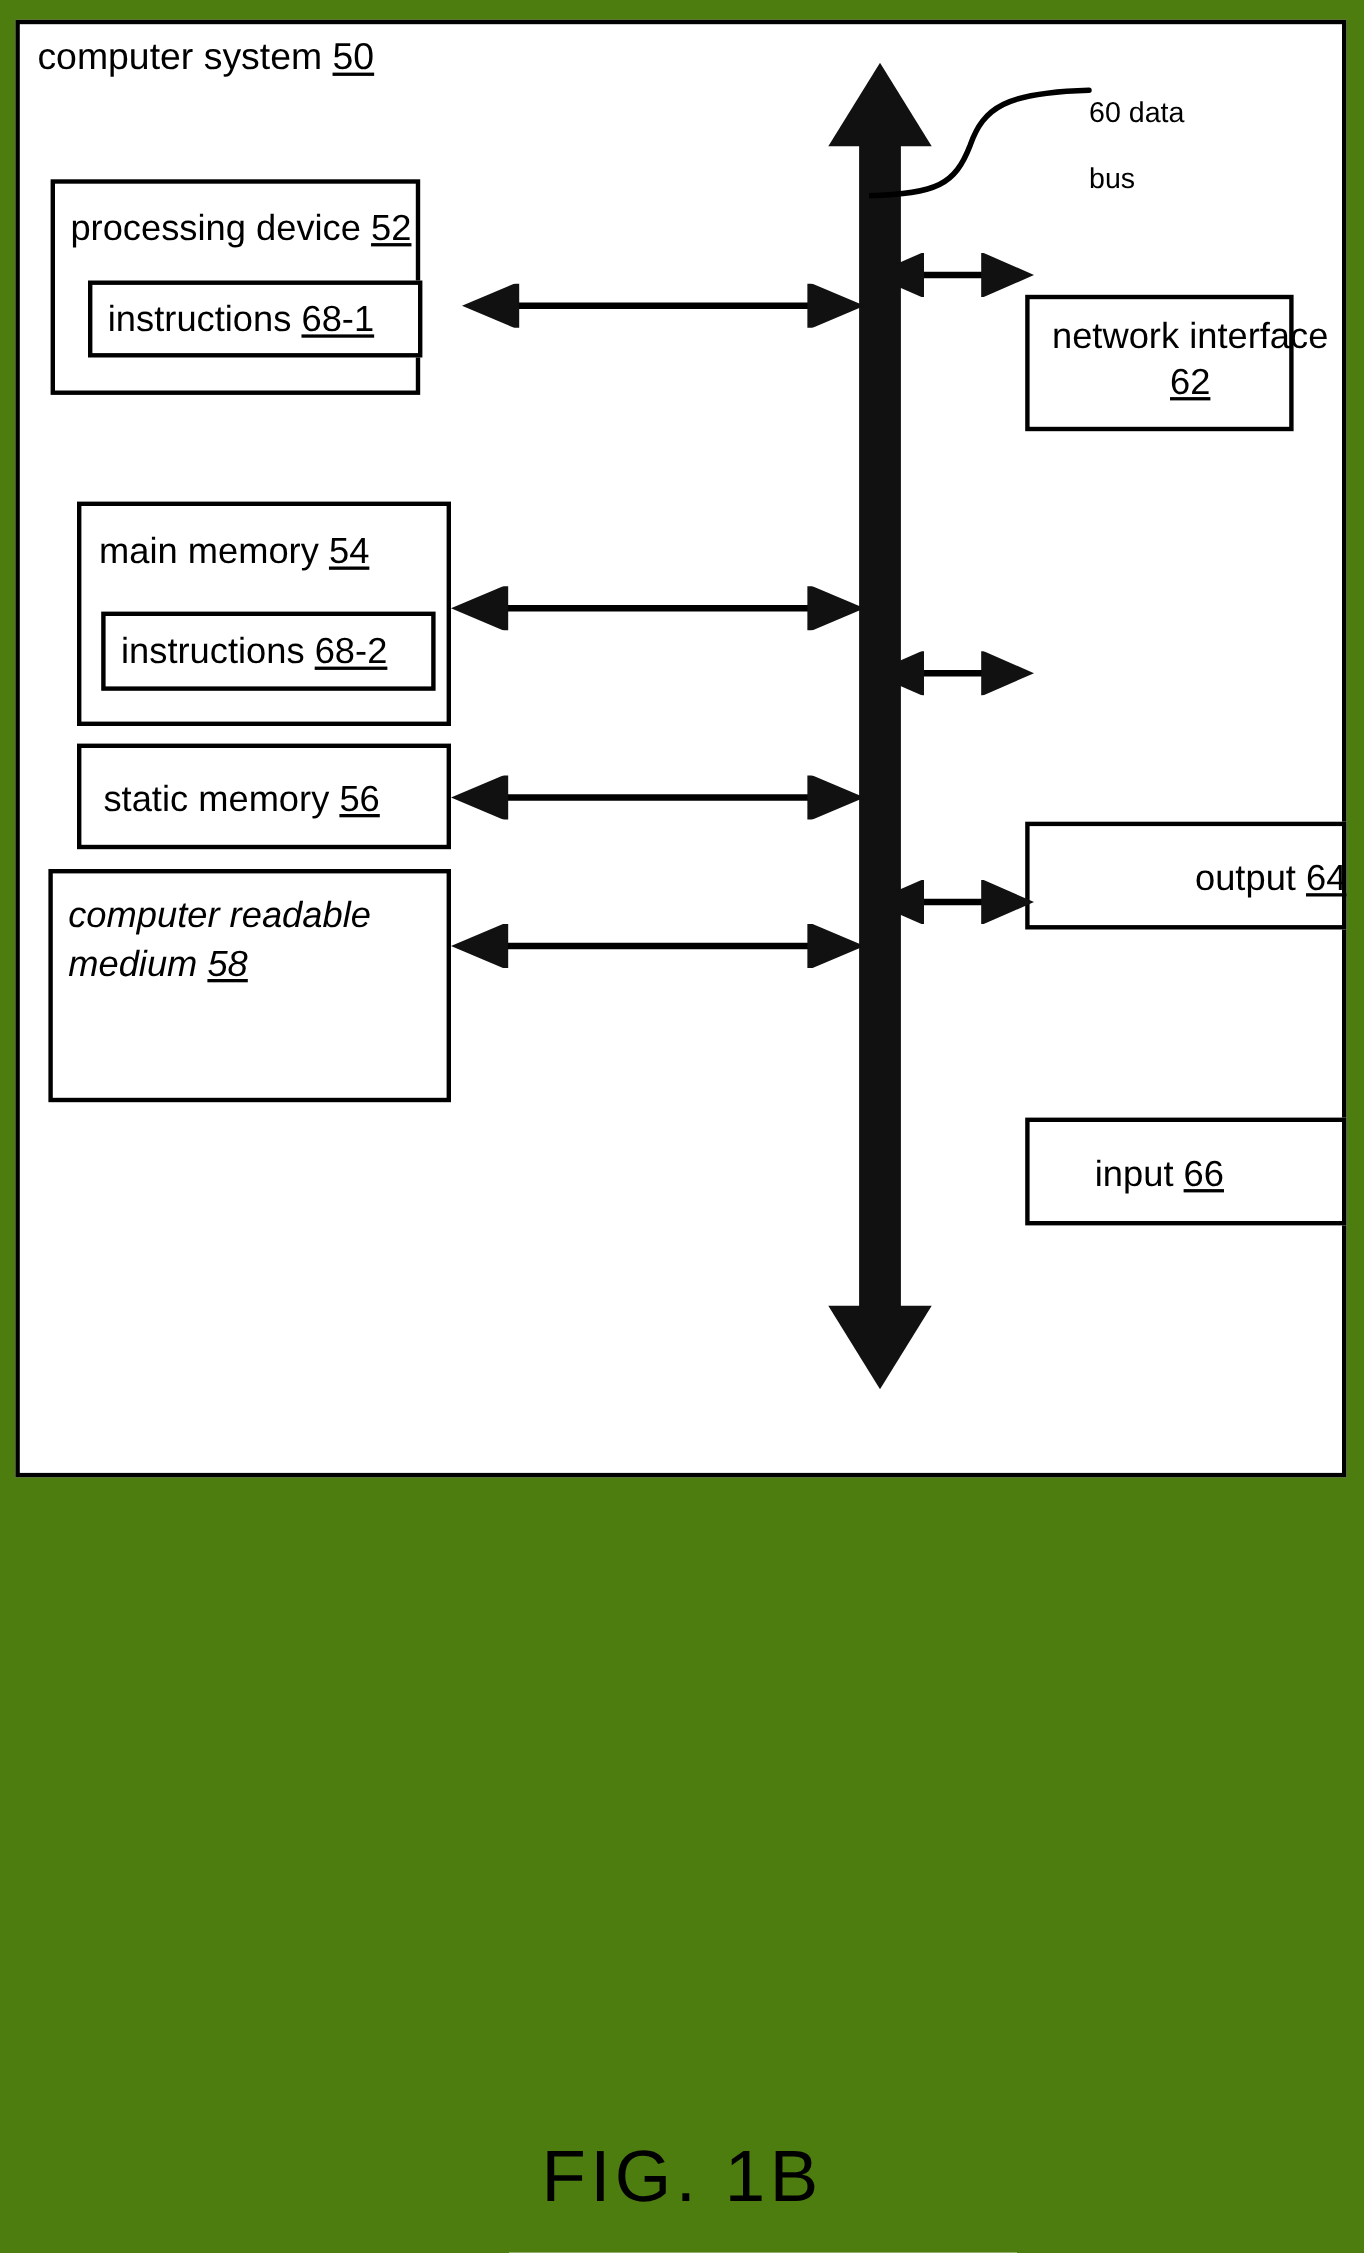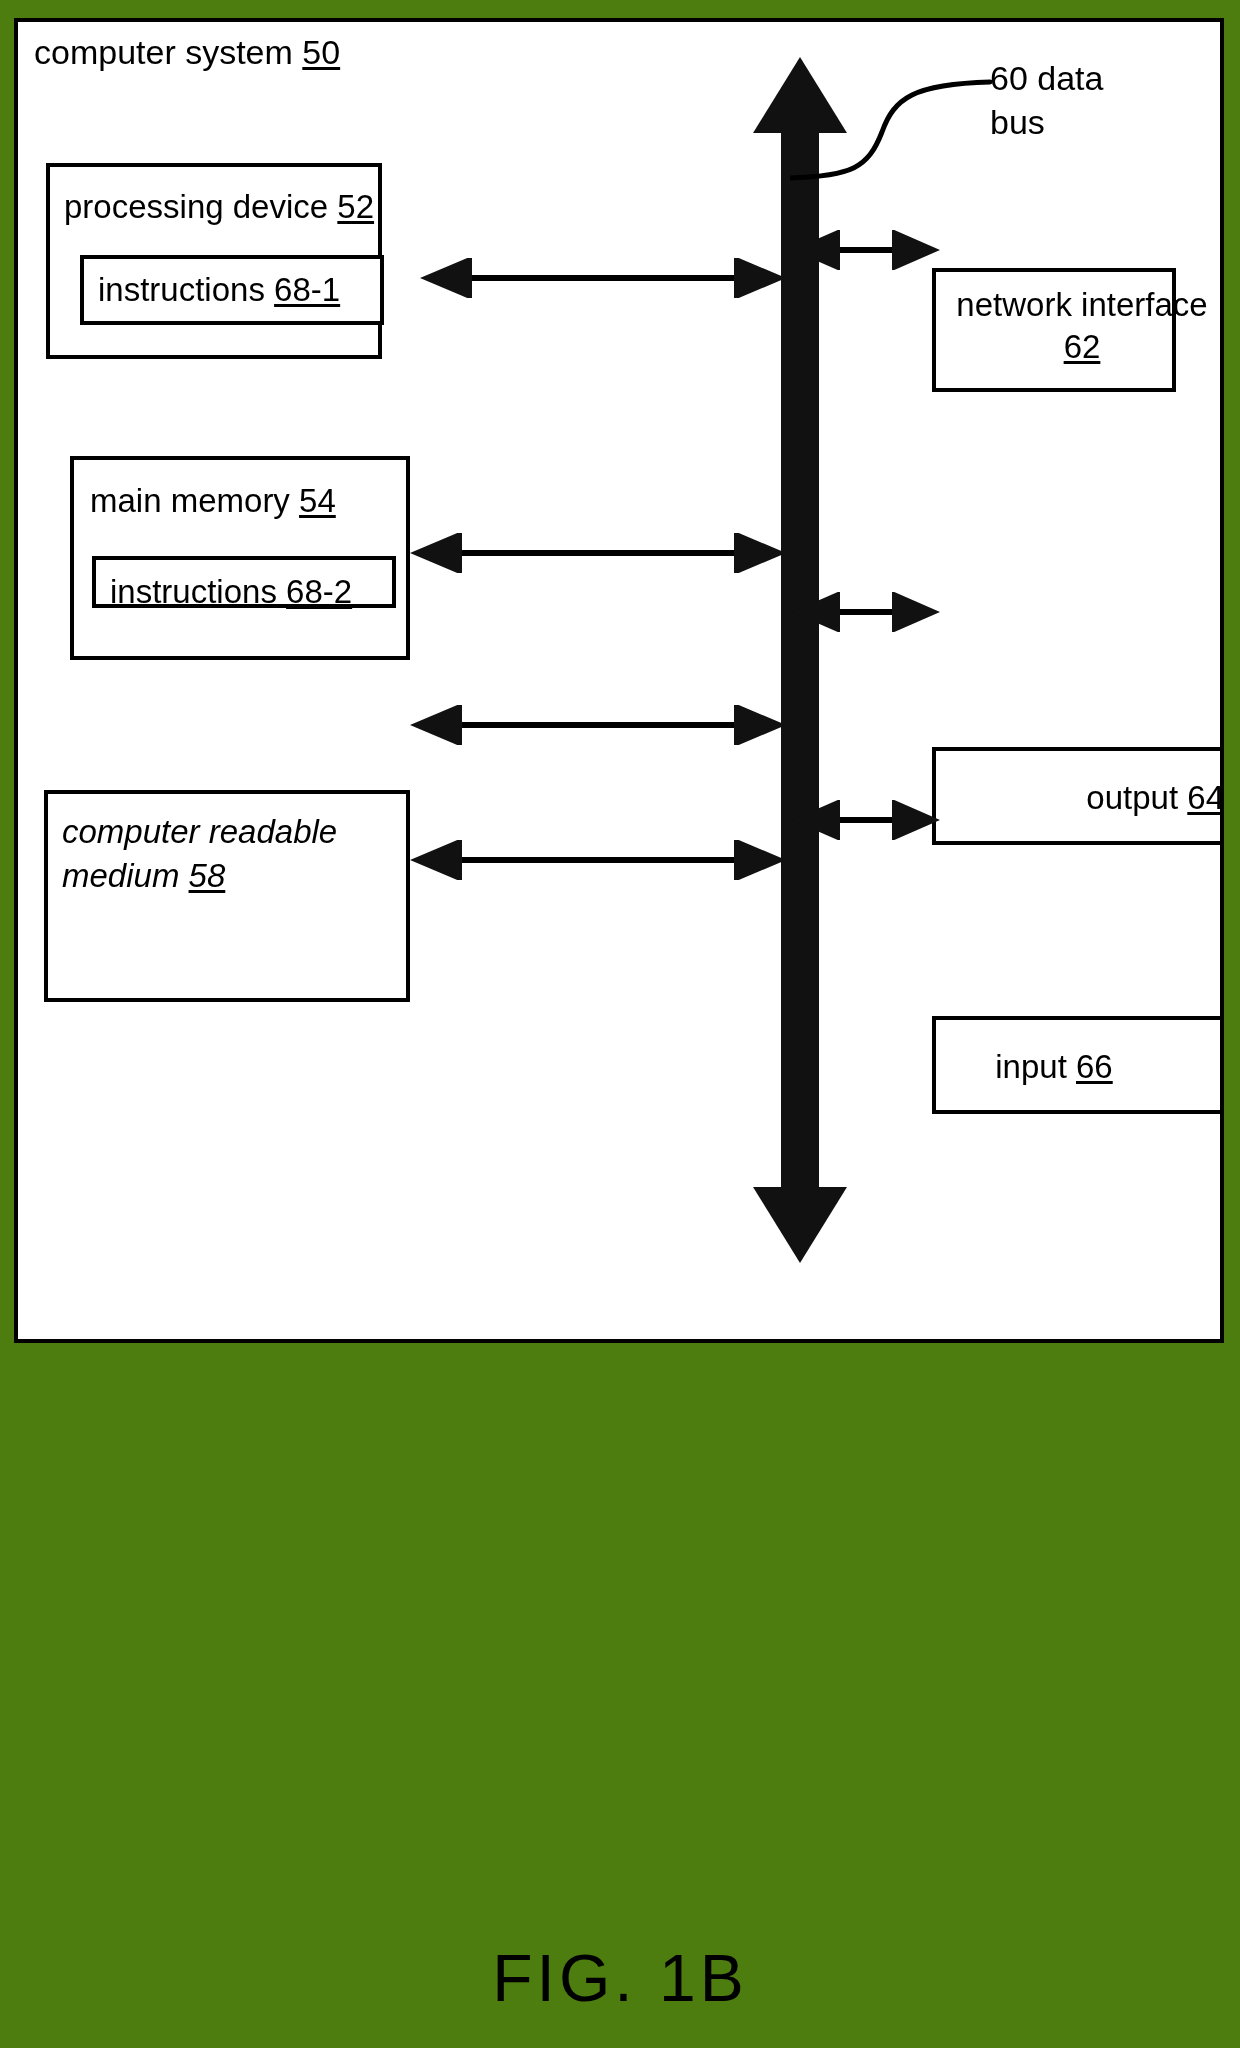--- a/index.html
+++ b/index.html
@@ -72,23 +72,23 @@
     left: 790px;
     top: 70px;
     width: 220px;
     height: 120px;
   }
   .bus-leader svg { display: block; }
 
   .bus-caption {
     position: absolute;
     left: 990px;
-    top: 56px;
-    font-size: 34px;
-    line-height: 44px;
+    top: 72px;
+    font-size: 26px;
+    line-height: 60px;
     width: 230px;
     white-space: pre-line;
   }
 
   
   .conn {
     position: absolute;
     height: 40px;
   }
   .conn svg { display: block; }
@@ -156,21 +156,21 @@
   <div class="conn" style="left:792px; top:230px; width:148px;">
     <svg width="148" height="40" viewBox="0 0 148 40" xmlns="http://www.w3.org/2000/svg">
       <line x1="40" y1="20" x2="110" y2="20" stroke="#000000" stroke-width="6"></line>
       <polygon points="0,20 48,-1 48,41" fill="#111111"></polygon>
       <polygon points="148,20 100,-1 100,41" fill="#111111"></polygon>
     </svg>
   </div>
 
   <div class="box" style="left:70px; top:456px; width:340px; height:204px;">
     <div class="box-label" style="left:16px; top:20px;"><span>main memory </span><span class="num">54</span></div>
-    <div class="box" style="left:18px; top:96px; width:304px; height:52px;">
+    <div class="box" style="left:18px; top:96px; width:304px; height:72px;">
       <div class="box-label" style="left:14px; top:11px;"><span>instructions </span><span class="num">68-2</span></div>
     </div>
   </div>
 
   <div class="conn" style="left:410px; top:533px; width:376px;">
     <svg width="376" height="40" viewBox="0 0 376 40" xmlns="http://www.w3.org/2000/svg">
       <line x1="44" y1="20" x2="332" y2="20" stroke="#000000" stroke-width="6"></line>
       <polygon points="0,20 52,-2 52,42" fill="#111111"></polygon>
       <polygon points="376,20 324,-2 324,42" fill="#111111"></polygon>
     </svg>
@@ -181,20 +181,23 @@
   </div>
 
   <div class="conn" style="left:792px; top:592px; width:148px;">
     <svg width="148" height="40" viewBox="0 0 148 40" xmlns="http://www.w3.org/2000/svg">
       <line x1="40" y1="20" x2="110" y2="20" stroke="#000000" stroke-width="6"></line>
       <polygon points="0,20 48,-1 48,41" fill="#111111"></polygon>
       <polygon points="148,20 100,-1 100,41" fill="#111111"></polygon>
     </svg>
   </div>
 
+  <div class="box" style="left:70px; top:676px; width:340px; height:96px;">
+    <div class="box-label" style="left:20px; top:25px;"><span>static memory </span><span class="num">56</span></div>
+  </div>
 
   <div class="conn" style="left:410px; top:705px; width:376px;">
     <svg width="376" height="40" viewBox="0 0 376 40" xmlns="http://www.w3.org/2000/svg">
       <line x1="44" y1="20" x2="332" y2="20" stroke="#000000" stroke-width="6"></line>
       <polygon points="0,20 52,-2 52,42" fill="#111111"></polygon>
       <polygon points="376,20 324,-2 324,42" fill="#111111"></polygon>
     </svg>
   </div>
 
   <div class="box" style="left:44px; top:790px; width:366px; height:212px;">

